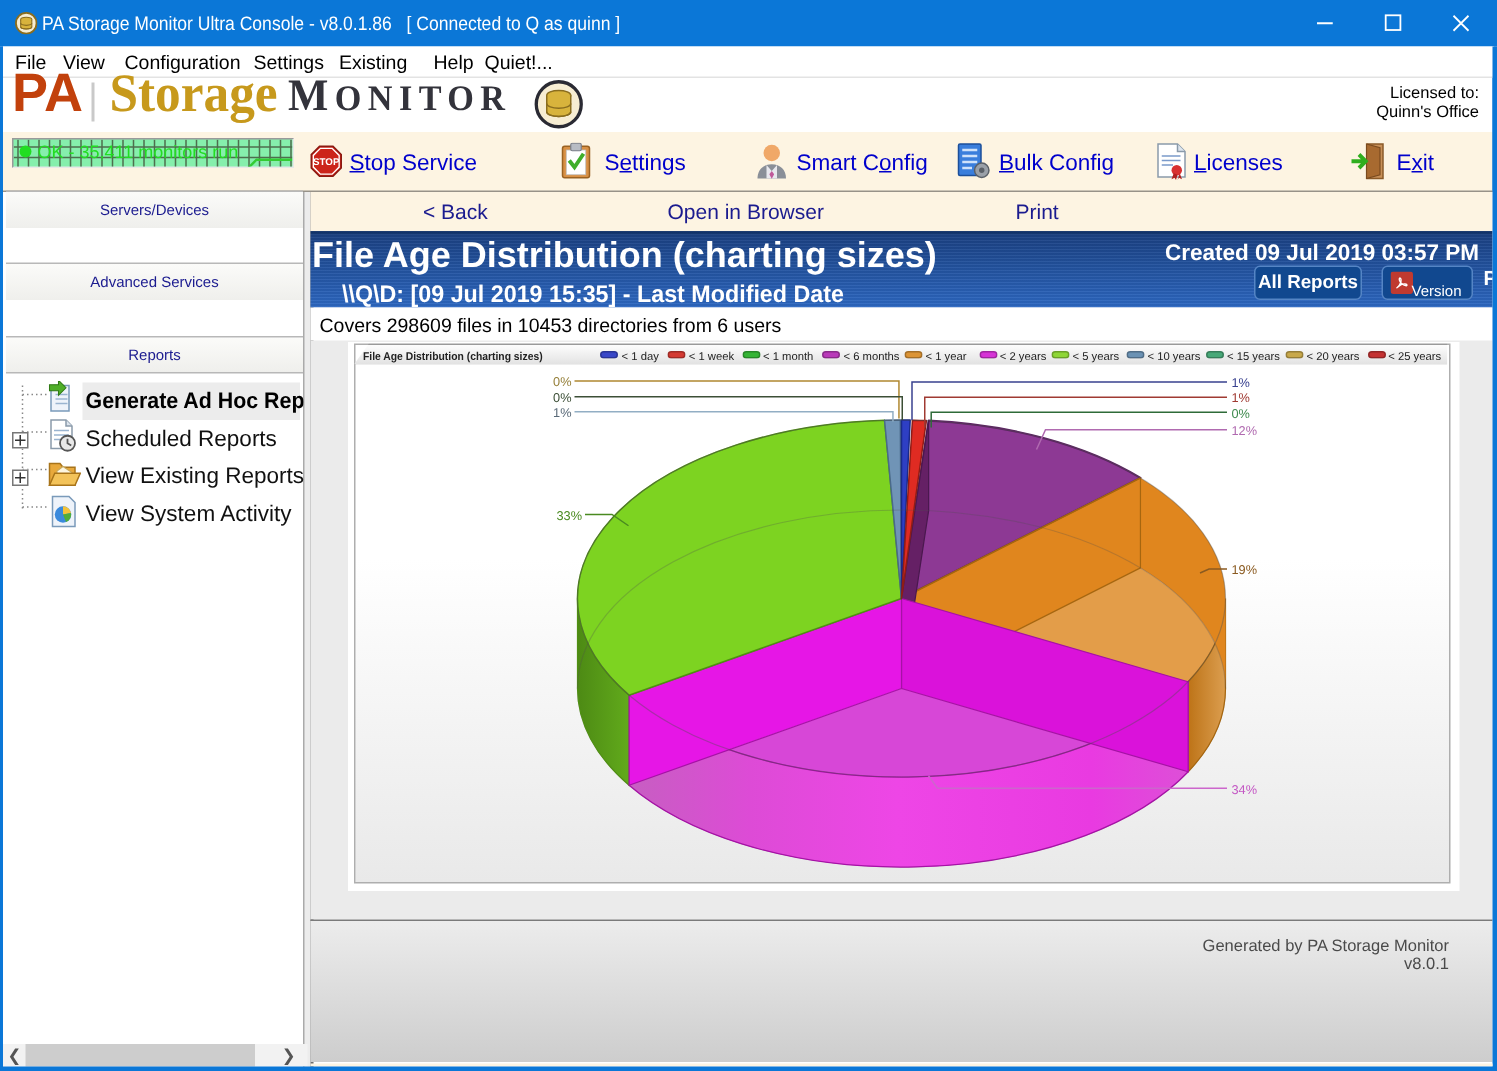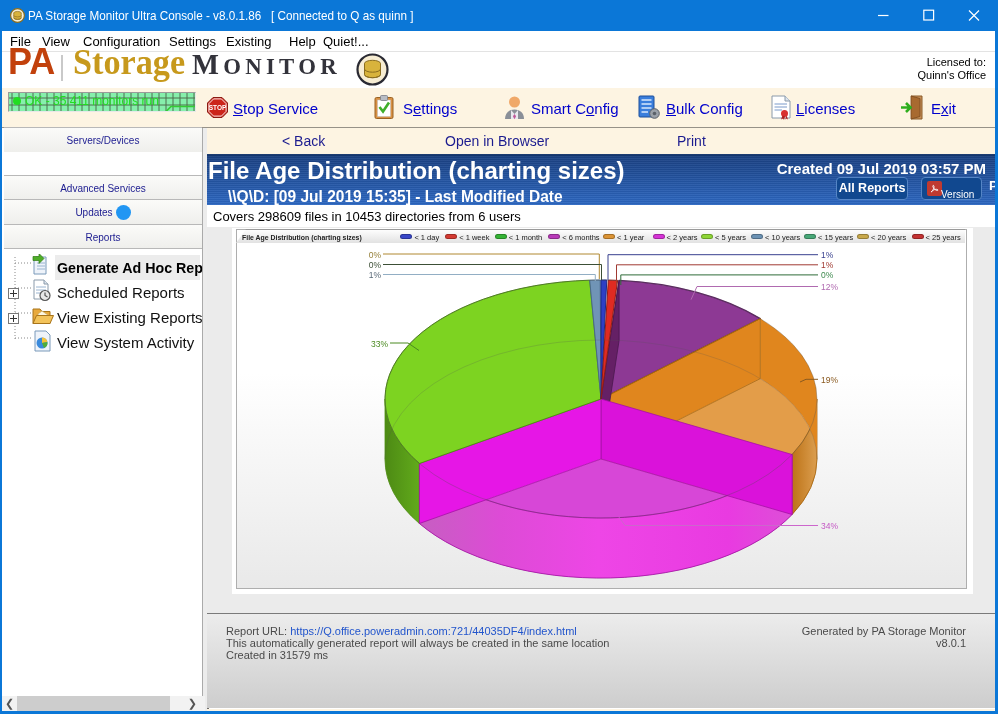--- a/index.html
+++ b/index.html
@@ -191,21 +191,20 @@
   <path d="M1,12.5 h9 M6,8 l4.5,4.5 -4.5,4.5" fill="none" stroke="#2fae1e" stroke-width="2.6"></path>
 </svg>
 <div class="tbtext" style="left:931px">
     <span>E<u>x</u>it</span>
   </div>
 
 <div class="abs" id="sidebar">
   <div class="divider"></div>
   <div class="sbtn" style="top:-1px">Servers/Devices</div>
   <div class="sbtn" style="top:47px">Advanced Services</div>
-  <div class="sbtn" style="top:71px">Updates<span style="display:inline-block;margin-left:3px;width:15px;height:15px;border-radius:50%;background:#2196f3;vertical-align:-4px;"></span></div>
   <div class="sbtn" style="top:96px;border-bottom:1px solid #b8b8b8;">Reports</div>
 
   <svg class="abs" style="left:0;top:121px" width="205px" height="120" viewBox="0 0 205 120">
     <g fill="none" stroke="#888" stroke-dasharray="1,2">
       <path d="M13,8 V91"></path>
       <path d="M13,14 H30"></path>
         <path d="M13,39 H30"></path>
         <path d="M13,64 H30"></path>
         <path d="M13,89 H30"></path>
     </g>
@@ -359,21 +358,20 @@
 <text x="584.0" y="25.3" text-anchor="start" font-size="8.5" fill="#a03a32" font-family="Liberation Sans, sans-serif">1%</text>
 <text x="584.0" y="35.4" text-anchor="start" font-size="8.5" fill="#3e8a4e" font-family="Liberation Sans, sans-serif">0%</text>
 <text x="584.0" y="47.0" text-anchor="start" font-size="8.5" fill="#b06ab0" font-family="Liberation Sans, sans-serif">12%</text>
 <text x="584.0" y="139.8" text-anchor="start" font-size="8.5" fill="#8a5a20" font-family="Liberation Sans, sans-serif">19%</text>
 <text x="584.0" y="286.0" text-anchor="start" font-size="8.5" fill="#c457c4" font-family="Liberation Sans, sans-serif">34%</text>
 </svg>
   </div>
 </div>
 
 <div class="abs" id="footer">
-  <div style="position:absolute;left:19px;top:11px;line-height:12.2px;">Report URL: <span style="color:#2255cc">https://Q.office.poweradmin.com:721/44035DF4/index.html</span><br>This automatically generated report will always be created in the same location<br>Created in 31579 ms</div>
   <div style="position:absolute;right:29px;top:11px;text-align:right;line-height:12.2px;">Generated by PA Storage Monitor<br>v8.0.1</div>
 </div>
 
 <div class="abs" id="hscroll">
   <span class="sarr" style="left:3px">❮</span>
   <div class="thumb"></div>
   <span class="sarr" style="right:8px">❯</span>
 </div>
 
 <div class="abs" id="bright"></div>

